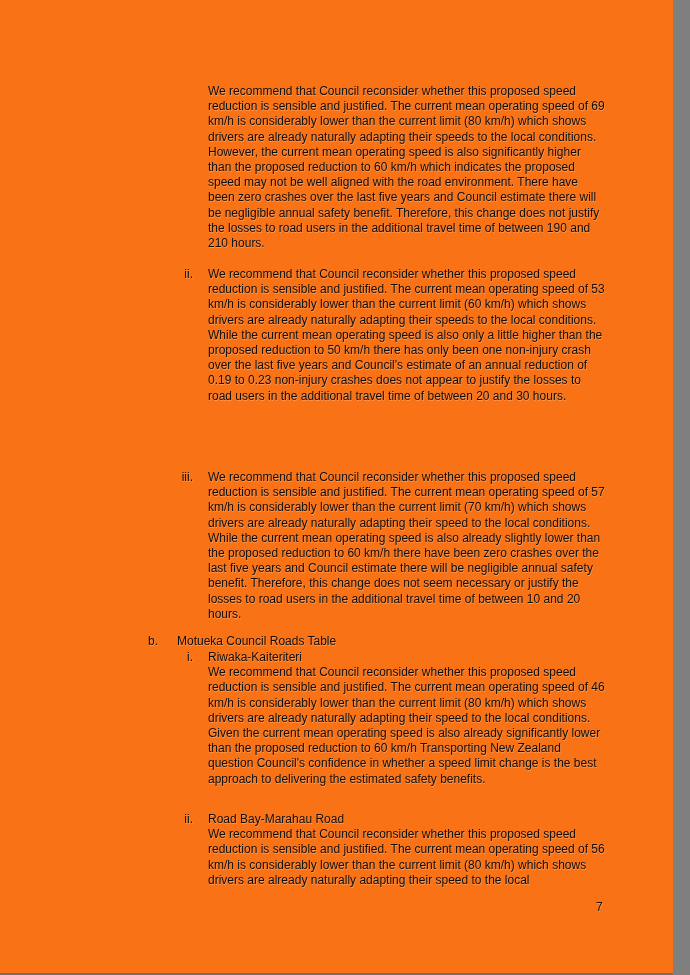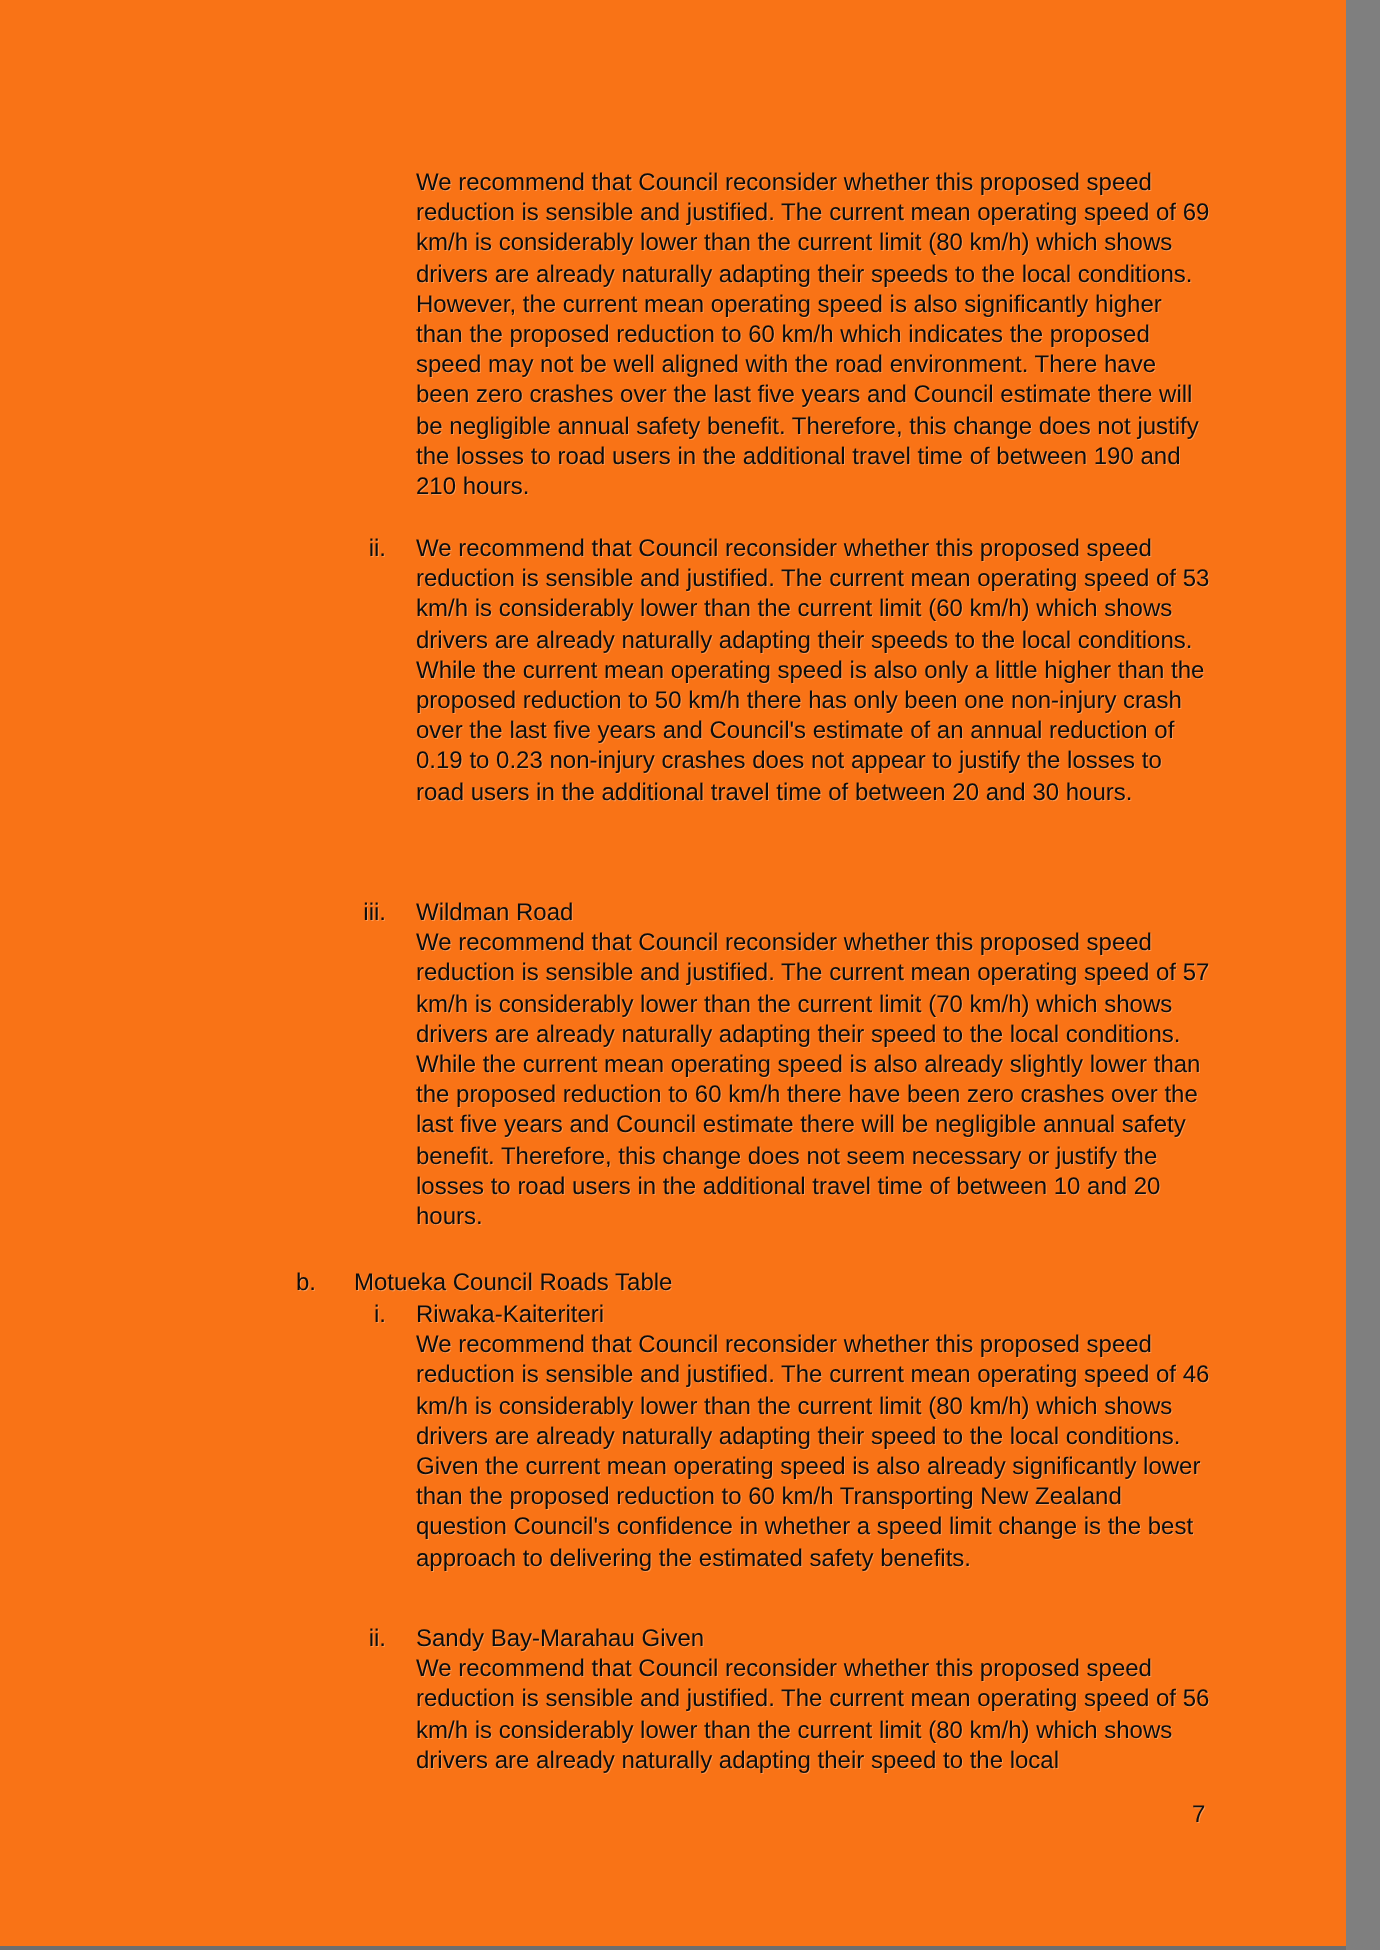--- a/index.html
+++ b/index.html
@@ -77,45 +77,44 @@
 
   <div class="para" style="top:84px">We recommend that Council reconsider whether this proposed speed reduction is sensible and justified. The current mean operating speed of 69 km/h is considerably lower than the current limit (80 km/h) which shows drivers are already naturally adapting their speeds to the local conditions. However, the current mean operating speed is also significantly higher than the proposed reduction to 60 km/h which indicates the proposed speed may not be well aligned with the road environment. There have been zero crashes over the last five years and Council estimate there will be negligible annual safety benefit. Therefore, this change does not justify the losses to road users in the additional travel time of between 190 and 210 hours.</div>
 
   <div class="item" style="top:267px">
     <div class="num">ii.</div>
     <div class="content">
       <div class="body">We recommend that Council reconsider whether this proposed speed reduction is sensible and justified. The current mean operating speed of 53 km/h is considerably lower than the current limit (60 km/h) which shows drivers are already naturally adapting their speeds to the local conditions. While the current mean operating speed is also only a little higher than the proposed reduction to 50 km/h there has only been one non-injury crash over the last five years and Council's estimate of an annual reduction of 0.19 to 0.23 non-injury crashes does not appear to justify the losses to road users in the additional travel time of between 20 and 30 hours.</div>
     </div>
   </div>
 
-  <div class="item" style="top:449px">
+  <div class="item" style="top:470px">
     <div class="num">iii.</div>
     <div class="content">
-      <div class="title">Wildman Road</div>
       <div class="body">We recommend that Council reconsider whether this proposed speed reduction is sensible and justified. The current mean operating speed of 57 km/h is considerably lower than the current limit (70 km/h) which shows drivers are already naturally adapting their speed to the local conditions. While the current mean operating speed is also already slightly lower than the proposed reduction to 60 km/h there have been zero crashes over the last five years and Council estimate there will be negligible annual safety benefit. Therefore, this change does not seem necessary or justify the losses to road users in the additional travel time of between 10 and 20 hours.</div>
     </div>
   </div>
 
   <div class="subsection" style="top:634px">
     <div class="num">b.</div>
     <div class="label">Motueka Council Roads Table</div>
   </div>
 
   <div class="item" style="top:650px">
     <div class="num">i.</div>
     <div class="content">
       <div class="title">Riwaka-Kaiteriteri</div>
       <div class="body">We recommend that Council reconsider whether this proposed speed reduction is sensible and justified. The current mean operating speed of 46 km/h is considerably lower than the current limit (80 km/h) which shows drivers are already naturally adapting their speed to the local conditions. Given the current mean operating speed is also already significantly lower than the proposed reduction to 60 km/h Transporting New Zealand question Council's confidence in whether a speed limit change is the best approach to delivering the estimated safety benefits.</div>
     </div>
   </div>
 
   <div class="item" style="top:812px">
     <div class="num">ii.</div>
     <div class="content">
-      <div class="title">Sandy Bay-Marahau Given</div>
+      <div class="title">Road Bay-Marahau Road</div>
       <div class="body">We recommend that Council reconsider whether this proposed speed reduction is sensible and justified. The current mean operating speed of 56 km/h is considerably lower than the current limit (80 km/h) which shows drivers are already naturally adapting their speed to the local</div>
     </div>
   </div>
 
   <div class="page-number">7</div>
 
   <div class="bottom-edge"></div>
 
 </div>
 

